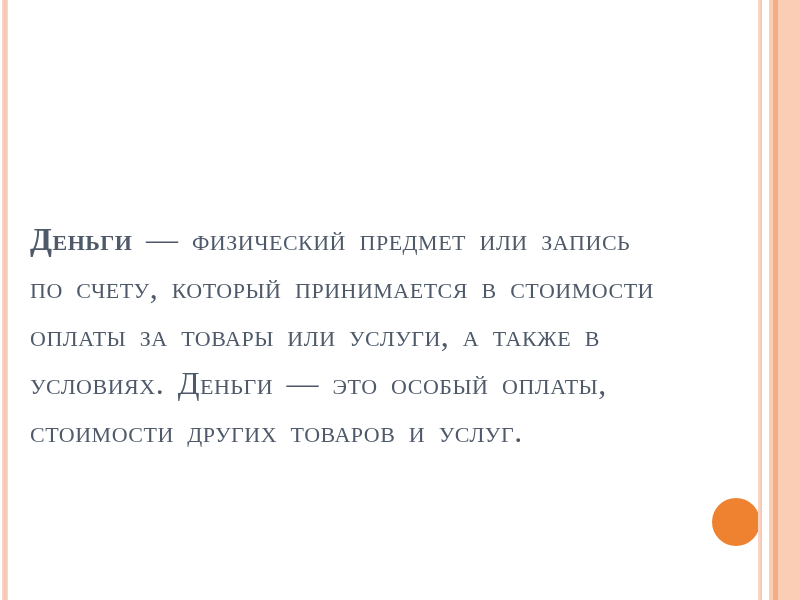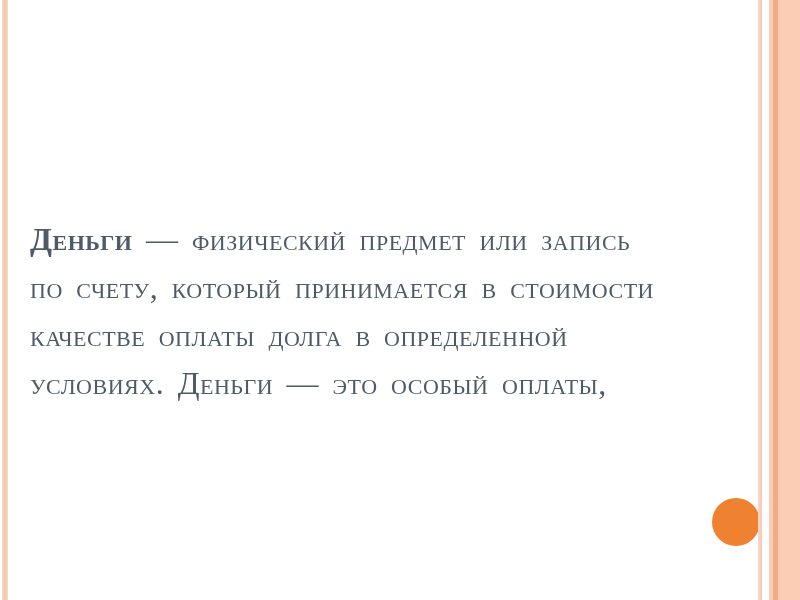--- a/index.html
+++ b/index.html
@@ -78,22 +78,23 @@
 </head>
 <body>
 
 <div class="slide">
 
   <div class="left-stripe"></div>
 
   <div class="body-text">
     <div class="line"><span class="lead">Деньги</span><span> — физический предмет или запись</span></div>
     <div class="line">по счету, который принимается в стоимости</div>
-    <div class="line">качестве оплаты долга в определенной</div>
+    <div class="line">оплаты за товары или услуги, а также в</div>
     <div class="line">условиях. Деньги — это особый оплаты,</div>
+    <div class="line">стоимости других товаров и услуг.</div>
   </div>
 
   <div class="page-circle"></div>
 
   <div class="right-thin-stripe"></div>
   <div class="right-band">
     <div class="right-band-dark"></div>
   </div>
 
 </div>

